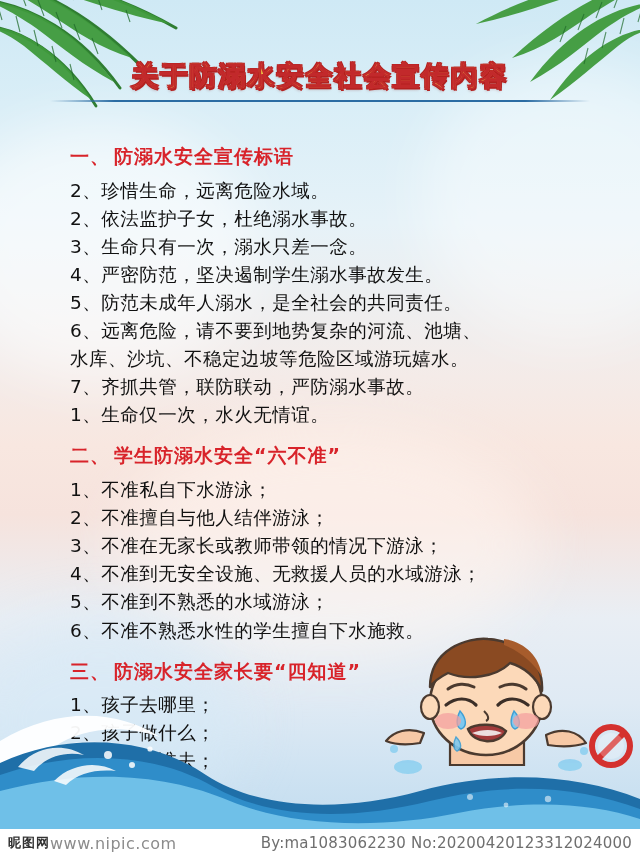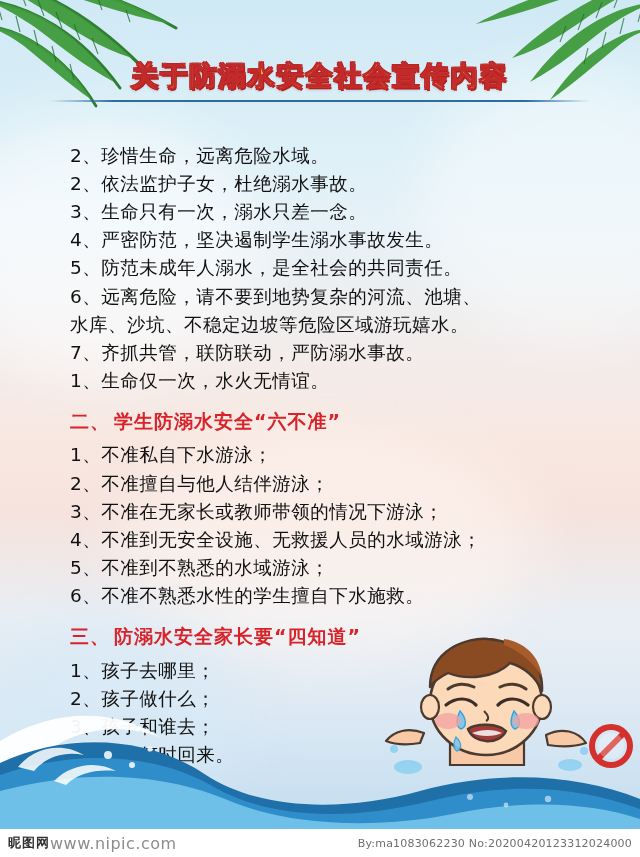--- a/index.html
+++ b/index.html
@@ -164,21 +164,21 @@
     font-weight: bold;
     color: #333;
     letter-spacing: 1px;
   }
   .footer-url {
     font-size: 16px;
     color: #8c8c8c;
     letter-spacing: 0.5px;
   }
   .footer-right {
-    font-size: 11px;
+    font-size: 15px;
     color: #6f6f6f;
     letter-spacing: 0.2px;
   }
 </style>
 </head>
 <body>
 
 <div id="poster">
 
   <div class="blob b1"></div>
@@ -224,20 +224,23 @@
   </div>
 
   <div class="title-wrap">
     <div class="title">关于防溺水安全社会宣传内容</div>
     <div class="title-rule"></div>
   </div>
 
   <div class="content">
 
     <div class="section">
+      <div class="section-head">
+        <span class="sec-num">一、</span><span>防溺水安全宣传标语</span>
+      </div>
       <ul class="lines">
         <li>2、珍惜生命，远离危险水域。</li>
         <li>2、依法监护子女，杜绝溺水事故。</li>
         <li>3、生命只有一次，溺水只差一念。</li>
         <li>4、严密防范，坚决遏制学生溺水事故发生。</li>
         <li>5、防范未成年人溺水，是全社会的共同责任。</li>
         <li>6、远离危险，请不要到地势复杂的河流、池塘、</li>
         <li>水库、沙坑、不稳定边坡等危险区域游玩嬉水。</li>
         <li>7、齐抓共管，联防联动，严防溺水事故。</li>
         <li>1、生命仅一次，水火无情谊。</li>

